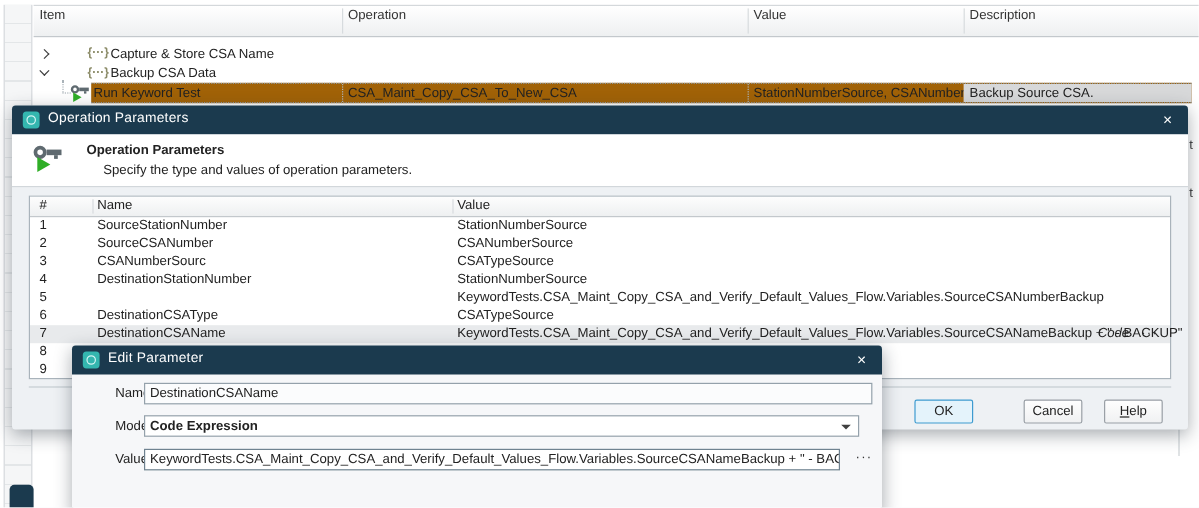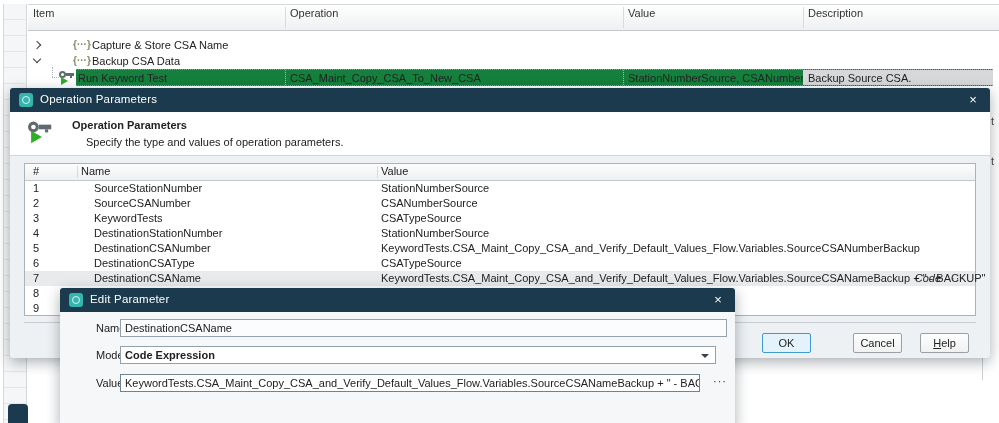--- a/index.html
+++ b/index.html
@@ -37,21 +37,21 @@
   .key .ring { position:absolute; left:0; top:1px; width:7px; height:7px;
                border:2px solid #5f6a70; border-radius:50%; }
   .key .bar  { position:absolute; left:7px; top:3px; width:8px; height:2.5px; background:#5f6a70; }
   .key .tooth{ position:absolute; left:11px; top:5.5px; width:2px; height:2px; background:#5f6a70; }
   .key .play { position:absolute; left:2px; top:7px; width:0; height:0;
                border-left:7px solid #2fae27; border-top:4px solid transparent;
                border-bottom:4px solid transparent; }
   
   .key.big { transform:scale(1.55); transform-origin:left top; }
 
-  .sel-row { position:absolute; left:76px; right:6px; top:69px; height:17px; background:#15803d;
+  .sel-row { position:absolute; left:76px; right:6px; top:69px; height:17px; background:#a16207;
              border-top:1px dotted #8e9aa3; border-bottom:1px dotted #8e9aa3; line-height:16px; }
   .sel-row .cellsep { position:absolute; top:0; bottom:0; width:0; border-left:1px dotted #aeb6bc; }
   .desc-cell { position:absolute; left:727px; right:0; top:0; bottom:0; background:#d7d8d9; padding-left:5px; }
   .frag { position:absolute; left:991px; color:#444; }
 
   
   .dlg { position:absolute; background:#eef1f4; border-radius:3px;
          box-shadow:0 4px 14px rgba(30,40,50,.38); }
   .tbar { position:absolute; left:0; top:0; right:0; height:24px; background:#1b3a4e;
           border-radius:3px 3px 0 0; color:#fff; }
@@ -71,21 +71,21 @@
   .op-head .hd-sub   { position:absolute; left:76px; top:24px; }
 
   .ptable { position:absolute; left:14px; top:75px; width:952px; height:153px;
             background:#fff; border:1px solid #a9b3bb; }
   .pthead { position:absolute; left:0; top:0; right:0; height:17px;
             background:linear-gradient(#fdfdfd,#eef0f1); border-bottom:1px solid #c3c8cc; }
   .pthead span { position:absolute; top:1px; }
   .pt-sep { position:absolute; top:2px; bottom:2px; width:1px; background:#d7dbde; }
   .prow { position:absolute; left:0; right:0; height:15px; line-height:15px; }
   .prow .c-num  { position:absolute; left:8px; }
-  .prow .c-name { position:absolute; left:69px;text-align:right; }
+  .prow .c-name { position:absolute; left:56px;text-align:right; }
   .prow .c-val  { position:absolute; left:356px; white-space:nowrap; }
   .prow.sel { background:#e8eaec; }
   .prow .c-tag { position:absolute; right:34px;font-style:italic; }
   .prow .c-ell { position:absolute; right:10px; letter-spacing:1px; color:#333; cursor:pointer; }
 
   .btm-sep { position:absolute; left:14px; right:14px; top:234px; border-top:1px solid #c6ccd1; }
   .btn { position:absolute; top:245px; height:20px; width:49px; text-align:center; line-height:18px;
          background:linear-gradient(#fefefe,#f0f1f2); border:1px solid #9aa0a6; border-radius:2px;
          cursor:pointer; }
   .btn-ok { left:752px; background:#e4f3fb; border-color:#3d9bd0; }
@@ -201,31 +201,30 @@
         <span class="c-name">SourceStationNumber</span>
         <span class="c-val">StationNumberSource</span>
       </div>
       <div class="prow" style="top:32px">
         <span class="c-num">2</span>
         <span class="c-name">SourceCSANumber</span>
         <span class="c-val">CSANumberSource</span>
       </div>
       <div class="prow" style="top:47px">
         <span class="c-num">3</span>
-        <span class="c-name">KeywordTests</span>
+        <span class="c-name">CSANumberSourc</span>
         <span class="c-val">CSATypeSource</span>
       </div>
       <div class="prow" style="top:62px">
         <span class="c-num">4</span>
         <span class="c-name">DestinationStationNumber</span>
         <span class="c-val">StationNumberSource</span>
       </div>
       <div class="prow" style="top:77px">
         <span class="c-num">5</span>
-        <span class="c-name">DestinationCSANumber</span>
         <span class="c-val">KeywordTests.CSA_Maint_Copy_CSA_and_Verify_Default_Values_Flow.Variables.SourceCSANumberBackup</span>
       </div>
       <div class="prow" style="top:92px">
         <span class="c-num">6</span>
         <span class="c-name">DestinationCSAType</span>
         <span class="c-val">CSATypeSource</span>
       </div>
       <div class="prow sel" style="top:107px">
         <span class="c-num">7</span>
         <span class="c-name">DestinationCSAName</span>

